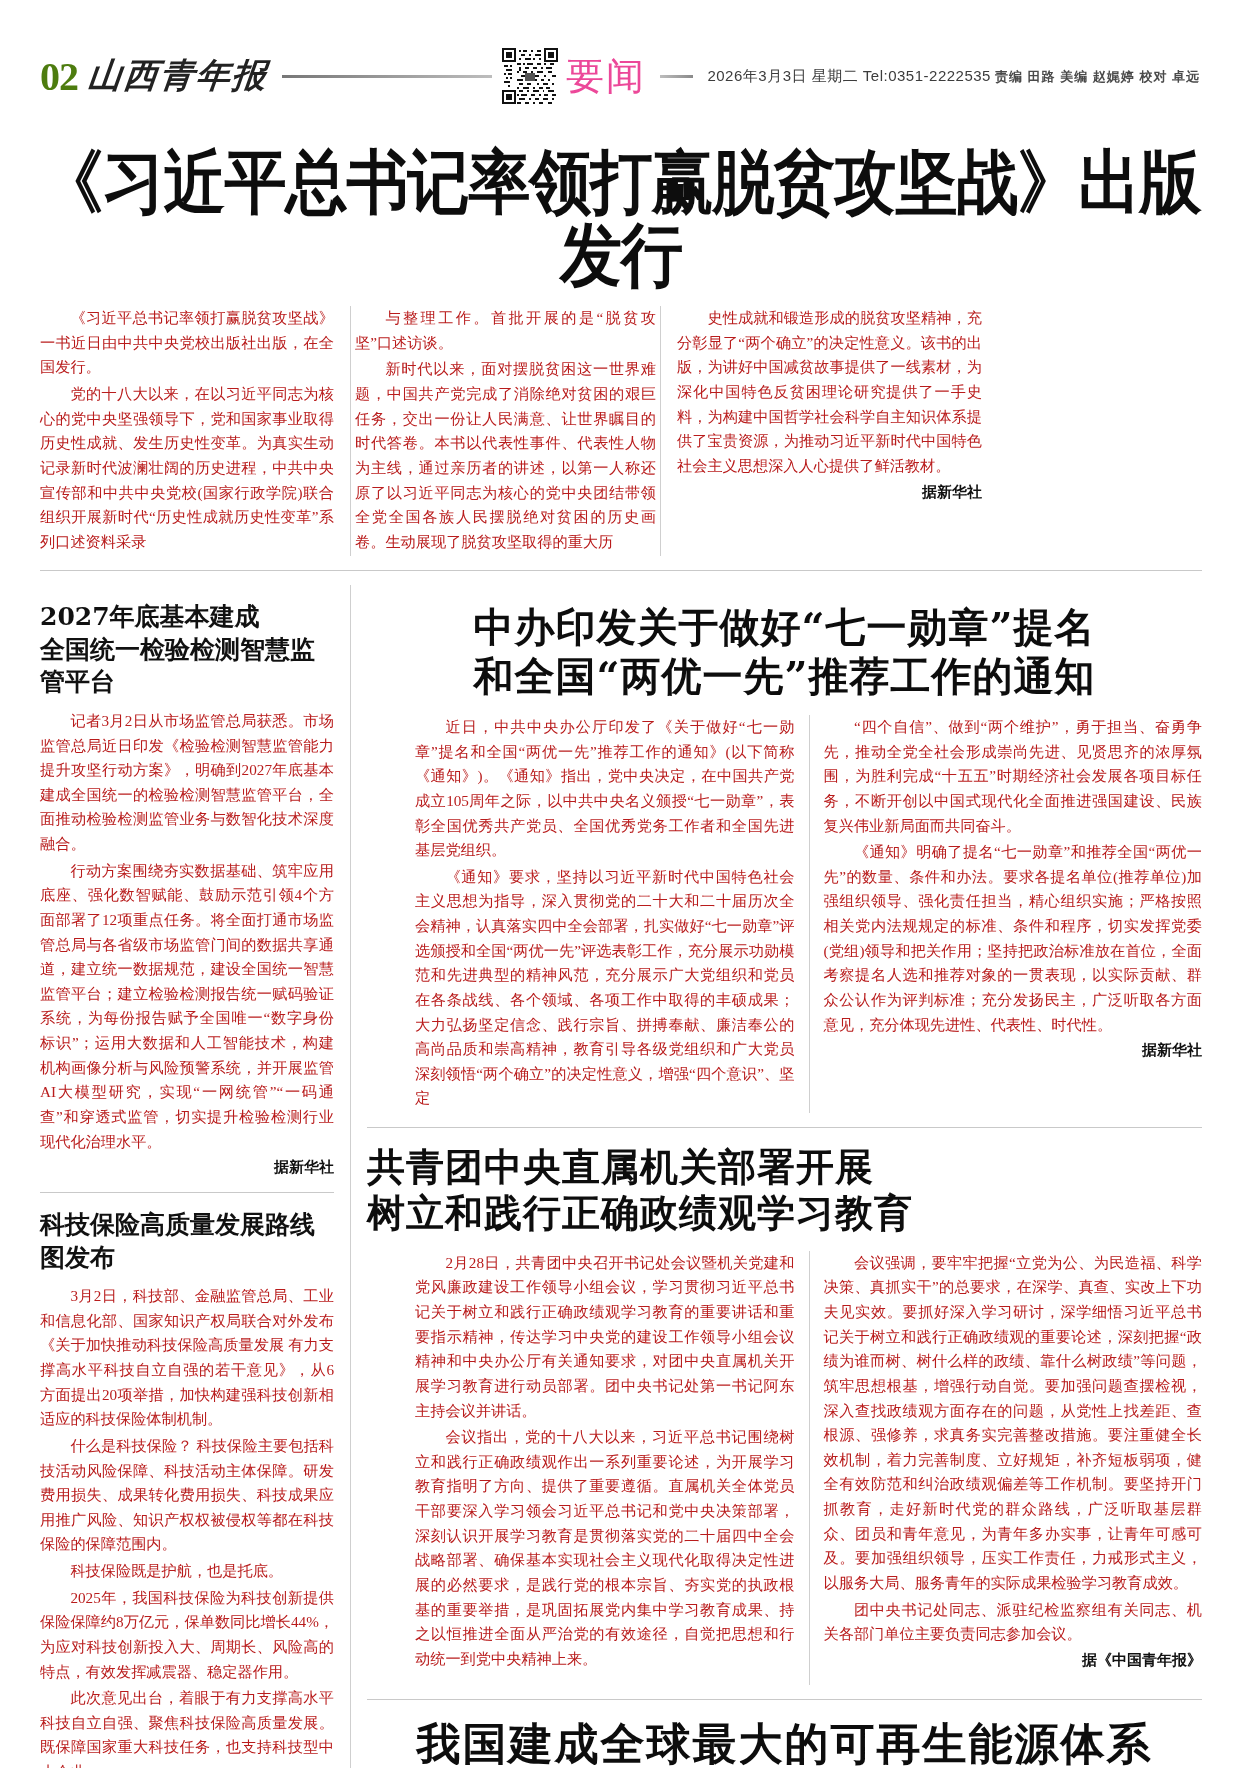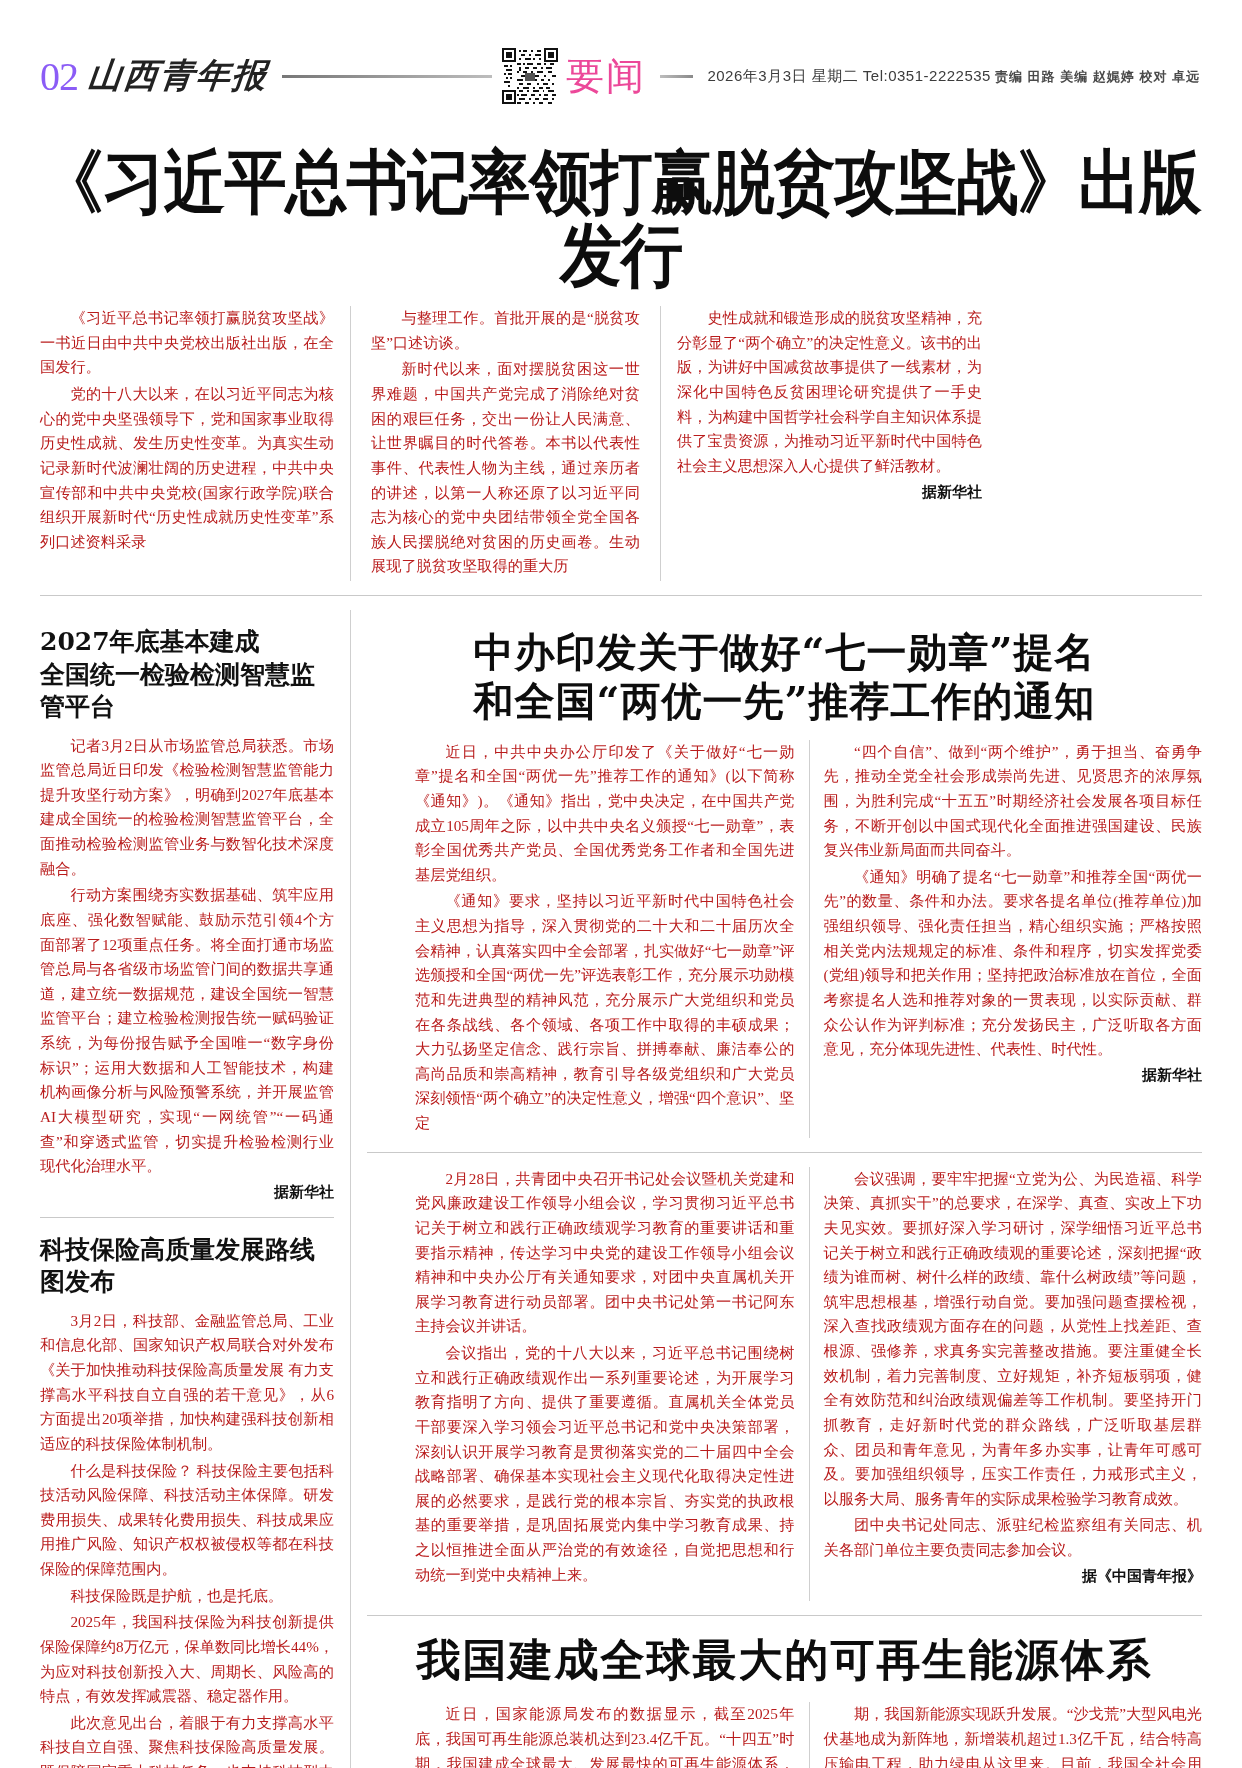--- a/index.html
+++ b/index.html
@@ -7,21 +7,21 @@
     width:1242px;height:1768px;
     background:#ffffff;
     font-family:"Liberation Serif","DejaVu Serif",serif;
     color:#1a1a1a;
     -webkit-font-smoothing:antialiased;
   }
   .page{position:relative;width:1242px;height:1768px;box-sizing:border-box;padding:0 40px;}
 
   
   .masthead{position:relative;height:96px;display:flex;align-items:center;padding-top:28px;}
-  .page-num{font-size:40px;font-weight:400;color:#8b5cf6;font-family:"Liberation Serif",serif;letter-spacing:-1px;}
+  .page-num{font-size:40px;font-weight:700;color:#4d7c0f;font-family:"Liberation Serif",serif;letter-spacing:-1px;}
   .paper-name{
     font-size:34px;font-weight:700;margin-left:10px;color:#222;
     font-family:"DejaVu Serif",serif;font-style:italic;letter-spacing:2px;
     transform:skewX(-6deg);
   }
   .rule-a{flex:0 0 210px;height:3px;background:linear-gradient(to right,#777,#bdbdbd);margin:0 10px 0 14px;}
   .qr{width:56px;height:56px;flex:0 0 56px;position:relative;background:#fff;}
   .qr svg{display:block;}
   .section-title{
     font-size:38px;font-weight:400;letter-spacing:2px;margin-left:8px;color:#ec4899;
@@ -38,21 +38,21 @@
     text-align:center;font-size:62px;line-height:1.05;font-weight:900;
     letter-spacing:-1px;margin:22px 0 10px 0;color:#0d0d0d;
     font-family:"DejaVu Serif",serif;
     transform:scaleY(1.12);transform-origin:center top;
   }
 
   
   .cols3{display:flex;gap:0;margin-top:30px;}
   .col{box-sizing:border-box;}
   .c1{width:310px;padding-right:16px;}
-  .c2{width:310px;padding:0 20px;border-left:1px solid #cfcfcf;}
+  .c2{width:310px;padding:0 4px;border-left:1px solid #cfcfcf;}
   .c3{width:322px;padding-left:16px;border-left:1px solid #cfcfcf;}
 
   p.body{
     font-size:15.2px;line-height:1.62;margin:0 0 2px 0;text-align:justify;
     text-justify:inter-ideograph;text-indent:2em;color:#b91c1c;
     font-family:"Liberation Serif","DejaVu Serif",serif;
   }
   .credit{text-align:right;font-weight:bold;font-size:15px;margin-top:4px;color:#111;}
   .sub-head{
     font-size:25px;line-height:1.3;font-weight:700;color:#111;margin:16px 0 10px 0;
@@ -259,20 +259,24 @@
             <p class="body">“四个自信”、做到“两个维护”，勇于担当、奋勇争先，推动全党全社会形成崇尚先进、见贤思齐的浓厚氛围，为胜利完成“十五五”时期经济社会发展各项目标任务，不断开创以中国式现代化全面推进强国建设、民族复兴伟业新局面而共同奋斗。</p>
             <p class="body">《通知》明确了提名“七一勋章”和推荐全国“两优一先”的数量、条件和办法。要求各提名单位(推荐单位)加强组织领导、强化责任担当，精心组织实施；严格按照相关党内法规规定的标准、条件和程序，切实发挥党委(党组)领导和把关作用；坚持把政治标准放在首位，全面考察提名人选和推荐对象的一贯表现，以实际贡献、群众公认作为评判标准；充分发扬民主，广泛听取各方面意见，充分体现先进性、代表性、时代性。</p>
             <p class="credit">据新华社</p>
           </div>
         </div>
       </div>
 
       <hr class="hrule">
 
       <div class="block">
+        <h2 class="mid-head2">
+          <span>共青团中央直属机关部署开展</span><br>
+          <span>树立和践行正确政绩观学习教育</span>
+        </h2>
         <div class="two-col-inner">
           <div class="icol">
             <p class="body">2月28日，共青团中央召开书记处会议暨机关党建和党风廉政建设工作领导小组会议，学习贯彻习近平总书记关于树立和践行正确政绩观学习教育的重要讲话和重要指示精神，传达学习中央党的建设工作领导小组会议精神和中央办公厅有关通知要求，对团中央直属机关开展学习教育进行动员部署。团中央书记处第一书记阿东主持会议并讲话。</p>
             <p class="body">会议指出，党的十八大以来，习近平总书记围绕树立和践行正确政绩观作出一系列重要论述，为开展学习教育指明了方向、提供了重要遵循。直属机关全体党员干部要深入学习领会习近平总书记和党中央决策部署，深刻认识开展学习教育是贯彻落实党的二十届四中全会战略部署、确保基本实现社会主义现代化取得决定性进展的必然要求，是践行党的根本宗旨、夯实党的执政根基的重要举措，是巩固拓展党内集中学习教育成果、持之以恒推进全面从严治党的有效途径，自觉把思想和行动统一到党中央精神上来。</p>
           </div>
           <div class="icol">
             <p class="body">会议强调，要牢牢把握“立党为公、为民造福、科学决策、真抓实干”的总要求，在深学、真查、实改上下功夫见实效。要抓好深入学习研讨，深学细悟习近平总书记关于树立和践行正确政绩观的重要论述，深刻把握“政绩为谁而树、树什么样的政绩、靠什么树政绩”等问题，筑牢思想根基，增强行动自觉。要加强问题查摆检视，深入查找政绩观方面存在的问题，从党性上找差距、查根源、强修养，求真务实完善整改措施。要注重健全长效机制，着力完善制度、立好规矩，补齐短板弱项，健全有效防范和纠治政绩观偏差等工作机制。要坚持开门抓教育，走好新时代党的群众路线，广泛听取基层群众、团员和青年意见，为青年多办实事，让青年可感可及。要加强组织领导，压实工作责任，力戒形式主义，以服务大局、服务青年的实际成果检验学习教育成效。</p>
             <p class="body">团中央书记处同志、派驻纪检监察组有关同志、机关各部门单位主要负责同志参加会议。</p>
             <p class="credit">据《中国青年报》</p>
           </div>

